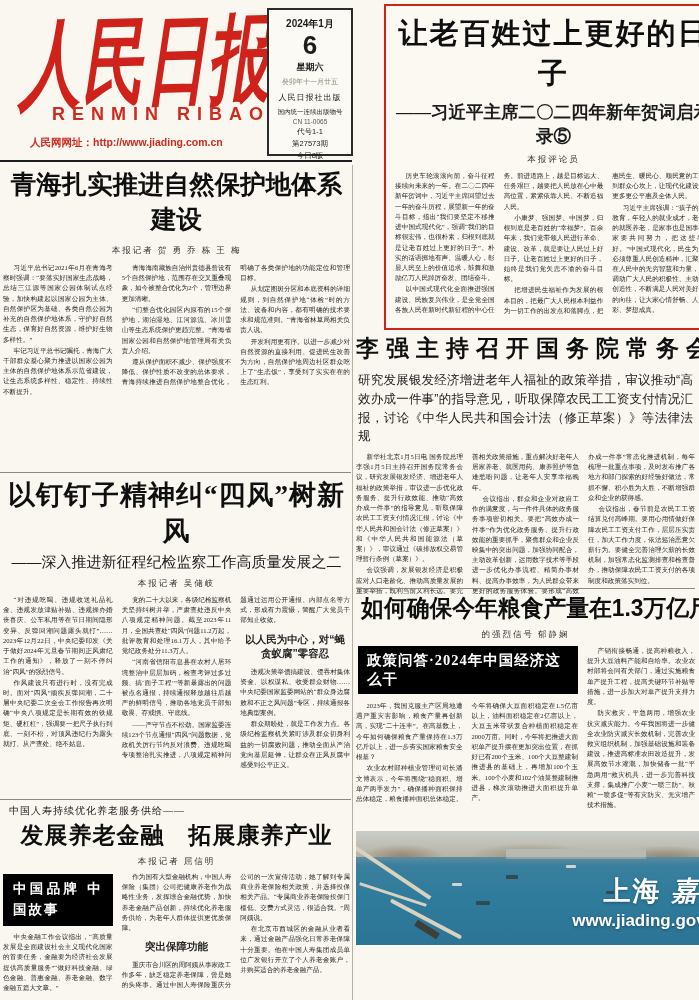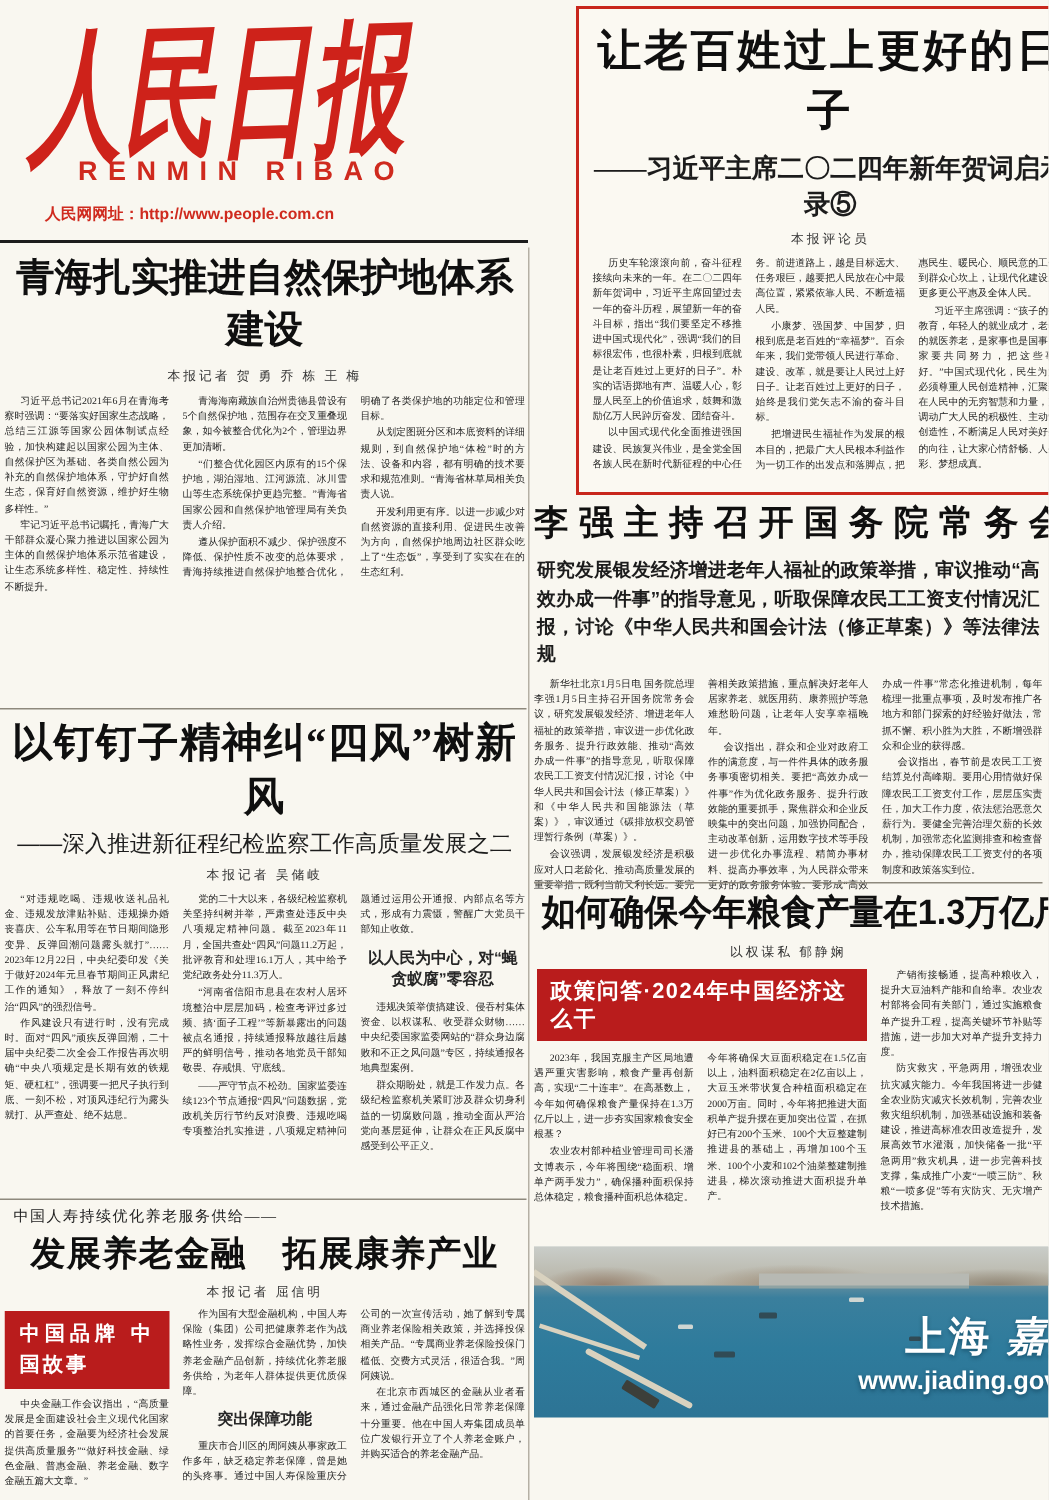--- a/index.html
+++ b/index.html
@@ -48,26 +48,26 @@
   .sifeng .subhead{font-size:15px;font-weight:normal;text-align:center;margin-top:4px;font-family:"Liberation Sans",sans-serif;}
   .sifeng .byline{margin:6px 0 5px;}
   .sifeng .bodycols{column-count:3;column-gap:9px;height:230px;}
   .rule-s{left:0;top:799px;width:351px;}
   
   .pension{position:absolute;left:3px;top:804px;width:347px;}
   .pension .kicker{font-size:10px;letter-spacing:1px;color:#222;margin-left:6px;}
   .pension .headline{font-size:23px;margin-top:2px;letter-spacing:1px;}
   .pension .byline{margin:5px 0 4px;}
   .pension .bodycols{column-count:3;column-gap:9px;height:122px;}
-  .badge{display:inline-block;background:#b91c1c;color:#fff;font-weight:bold;font-family:Liberation Sans, sans-serif;}
+  .badge{display:inline-block;background:#000000;color:#fff;font-weight:bold;font-family:Liberation Serif, serif;}
   .badge.brand{font-size:13.5px;padding:5px 10px;letter-spacing:2px;margin:2px 0 6px;text-indent:0;}
   
   .liqiang{position:absolute;left:356px;top:333px;width:339px;}
   .liqiang .headline{font-size:23px;font-family:"Liberation Serif",serif;letter-spacing:7px;white-space:nowrap;}
-  .liqiang .deck{font-size:12.5px;font-weight:bold;font-family:"Liberation Sans",sans-serif;text-align:justify;line-height:1.5;margin:7px 2px 6px;}
+  .liqiang .deck{font-size:12.5px;font-weight:normal;font-family:"Liberation Sans",sans-serif;text-align:justify;line-height:1.5;margin:7px 2px 6px;}
   .liqiang .bodycols{column-count:3;column-gap:9px;height:150px;}
   .rule-l{left:356px;top:588px;width:339px;}
   
   .grain{position:absolute;left:356px;top:592px;width:339px;}
   .grain .headline{font-size:23.5px;letter-spacing:0;transform:scaleX(0.97);transform-origin:center;white-space:nowrap;}
   .grain .byline{margin:5px 0 5px;}
   .grain-flex{display:flex;gap:9px;}
   .grain-left{width:222px;}
   .badge.policy{font-size:14.5px;padding:5px 9px;letter-spacing:1px;margin:0 0 7px 2px;}
   .grain-left .bodycols{column-count:2;column-gap:9px;height:130px;}
@@ -101,23 +101,35 @@
   .caption .credit{font-weight:bold;}
 </style>
 </head>
 <body>
 
 <div id="page">
 
   <div>
     <div class="masthead-title">人民日报</div>
     <div class="masthead-latin">RENMIN RIBAO</div>
-    <div class="masthead-web">人民网网址：http://www.people.com.cn</div>
-  </div>
-
+    <div class="masthead-web">人民网网址：http://www.jiading.com.cn</div>
+  </div>
+
+  <div class="date-box">
+    <div class="l1">2024年1月</div>
+    <div class="day">6</div>
+    <div class="wk">星期六</div>
+    <div class="lunar">癸卯年十一月廿五</div>
+    <div class="pub">人民日报社出版</div>
+    <div class="pn">国内统一连续出版物号</div>
+    <div class="cn">CN 11-0065</div>
+    <div class="row">代号1-1</div>
+    <div class="row">第27573期</div>
+    <div class="row">今日8版</div>
+  </div>
 
   <div class="top-rule"></div>
   <div class="v-rule"></div>
 
   <div class="editorial">
     <div class="headline" style="font-family:'Liberation Sans',sans-serif;">让老百姓过上更好的日子</div>
     <div class="subhead">——习近平主席二〇二四年新年贺词启示录⑤</div>
     <div class="byline">本报评论员</div>
     <div class="bodycols">
         <p>历史车轮滚滚向前，奋斗征程接续向未来的一年。在二〇二四年新年贺词中，习近平主席回望过去一年的奋斗历程，展望新一年的奋斗目标，指出“我们要坚定不移推进中国式现代化”，强调“我们的目标很宏伟，也很朴素，归根到底就是让老百姓过上更好的日子”。朴实的话语掷地有声、温暖人心，彰显人民至上的价值追求，鼓舞和激励亿万人民踔厉奋发、团结奋斗。</p>
@@ -183,21 +195,21 @@
         <p>新华社北京1月5日电  国务院总理李强1月5日主持召开国务院常务会议，研究发展银发经济、增进老年人福祉的政策举措，审议进一步优化政务服务、提升行政效能、推动“高效办成一件事”的指导意见，听取保障农民工工资支付情况汇报，讨论《中华人民共和国会计法（修正草案）》和《中华人民共和国能源法（草案）》，审议通过《碳排放权交易管理暂行条例（草案）》。</p>
         <p>会议强调，发展银发经济是积极应对人口老龄化、推动高质量发展的重要举措，既利当前又利长远。要完善相关政策措施，重点解决好老年人居家养老、就医用药、康养照护等急难愁盼问题，让老年人安享幸福晚年。</p>
         <p>会议指出，群众和企业对政府工作的满意度，与一件件具体的政务服务事项密切相关。要把“高效办成一件事”作为优化政务服务、提升行政效能的重要抓手，聚焦群众和企业反映集中的突出问题，加强协同配合，主动改革创新，运用数字技术等手段进一步优化办事流程、精简办事材料、提高办事效率，为人民群众带来更好的政务服务体验。要形成“高效办成一件事”常态化推进机制，每年梳理一批重点事项，及时发布推广各地方和部门探索的好经验好做法，常抓不懈、积小胜为大胜，不断增强群众和企业的获得感。</p>
         <p>会议指出，春节前是农民工工资结算兑付高峰期。要用心用情做好保障农民工工资支付工作，层层压实责任，加大工作力度，依法惩治恶意欠薪行为。要健全完善治理欠薪的长效机制，加强常态化监测排查和检查督办，推动保障农民工工资支付的各项制度和政策落实到位。</p>
       </div>
   </div>
   <div class="thin-rule rule-l"></div>
 
   <div class="grain">
     <div class="headline">如何确保今年粮食产量在1.3万亿斤以上</div>
-    <div class="byline">以权谋私  郁静娴</div>
+    <div class="byline">的强烈信号  郁静娴</div>
     <div class="grain-flex">
       <div class="grain-left">
         <span class="badge policy">政策问答·2024年中国经济这么干</span>
         <div class="bodycols">
             <p>2023年，我国克服主产区局地遭遇严重灾害影响，粮食产量再创新高，实现“二十连丰”。在高基数上，今年如何确保粮食产量保持在1.3万亿斤以上，进一步夯实国家粮食安全根基？</p>
             <p>农业农村部种植业管理司司长潘文博表示，今年将围绕“稳面积、增单产两手发力”，确保播种面积保持总体稳定，粮食播种面积总体稳定。今年将确保大豆面积稳定在1.5亿亩以上，油料面积稳定在2亿亩以上，大豆玉米带状复合种植面积稳定在2000万亩。同时，今年将把推进大面积单产提升摆在更加突出位置，在抓好已有200个玉米、100个大豆整建制推进县的基础上，再增加100个玉米、100个小麦和102个油菜整建制推进县，梯次滚动推进大面积提升单产。</p>
           </div>
       </div>
       <div class="grain-right">
         <div class="bodycols">

